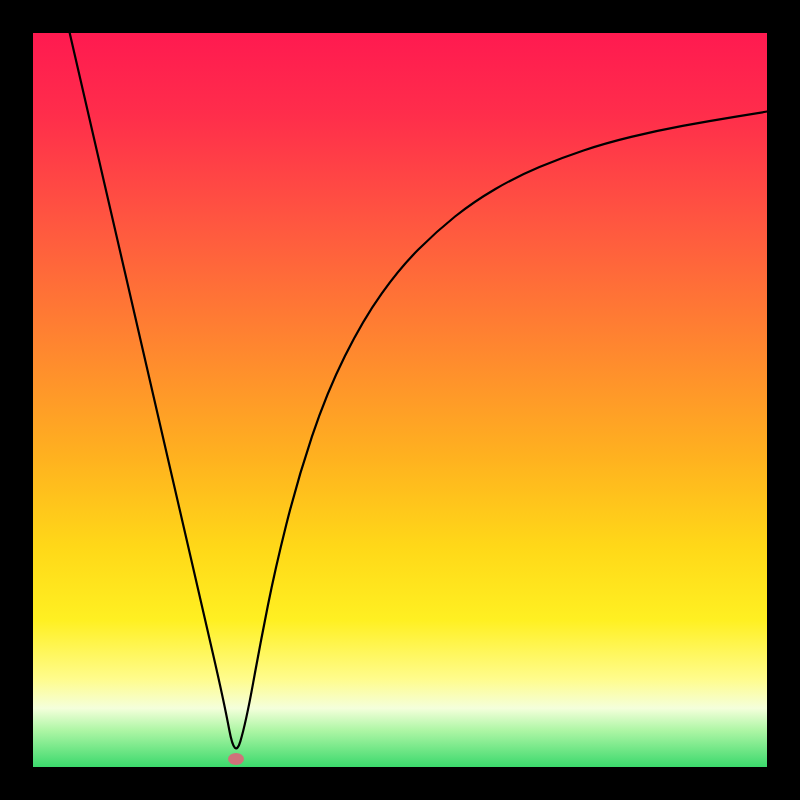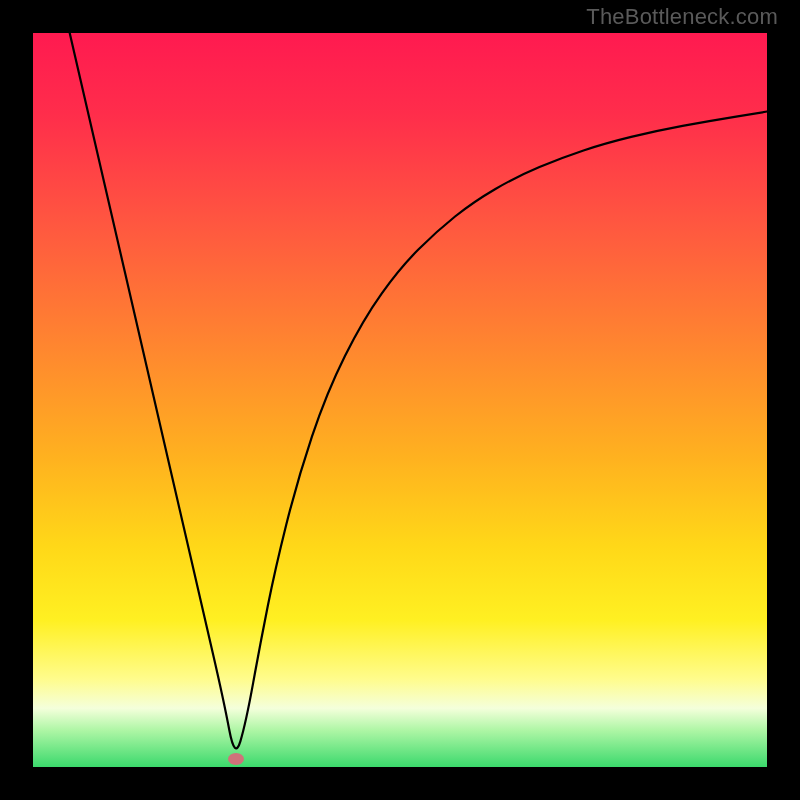--- a/index.html
+++ b/index.html
@@ -71,20 +71,19 @@
     background: #d0727a;
     transform: translate(-50%, -50%);
   }
 </style>
 </head>
 <body>
 
 <div class="frame">
   <div class="plot-area"></div>
 
-  <div class="attribution">TheBottleneck.com</div>
 
   <svg class="curve-svg" viewBox="0 0 734 734" preserveAspectRatio="none">
     <path id="curve-path" class="curve-path" d="M 36.7 0 Q 58.72 95.41999999999996 69.72999999999999 143.13 Q 80.74 190.84000000000003 91.75 238.55 Q 102.76 286.26 113.77000000000001 333.97 Q 124.78000000000002 381.68 135.79000000000002 429.39 Q 146.8 477.1 157.81 524.81 Q 168.82 572.52 179.82999999999998 620.23 Q 190.84 667.94 196.34500000000003 697.3 Q 201.85000000000002 726.66 207.35500000000002 708.31 Q 212.85999999999999 689.96 220.2 649.59 Q 227.54 609.22 234.88 572.52 Q 242.22 535.8199999999999 253.23000000000002 491.78 Q 264.24 447.74 278.92 403.7 Q 293.6 359.65999999999997 311.95000000000005 322.96 Q 330.3 286.26 348.65 260.56999999999994 Q 367 234.87999999999994 385.35 216.53 Q 403.70000000000005 198.18000000000006 422.05 183.5 Q 440.4 168.81999999999994 462.41999999999996 155.97499999999997 Q 484.44 143.13 506.46000000000004 133.95499999999998 Q 528.48 124.77999999999997 550.5 117.44 Q 572.52 110.10000000000002 598.21 103.86099999999999 Q 623.9 97.62199999999996 649.5899999999999 92.851 Q 675.28 88.08000000000004 704.64 83.30900000000003 T 734 78.53800000000001"></path>
   </svg>
 
   <div id="marker" class="marker" style="left: 235.584px; top: 758.926px;"></div>
 </div>
 
 </body></html>

